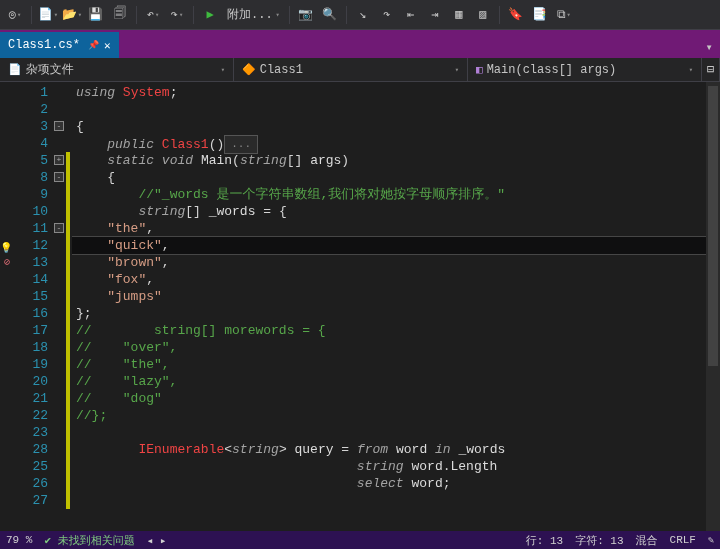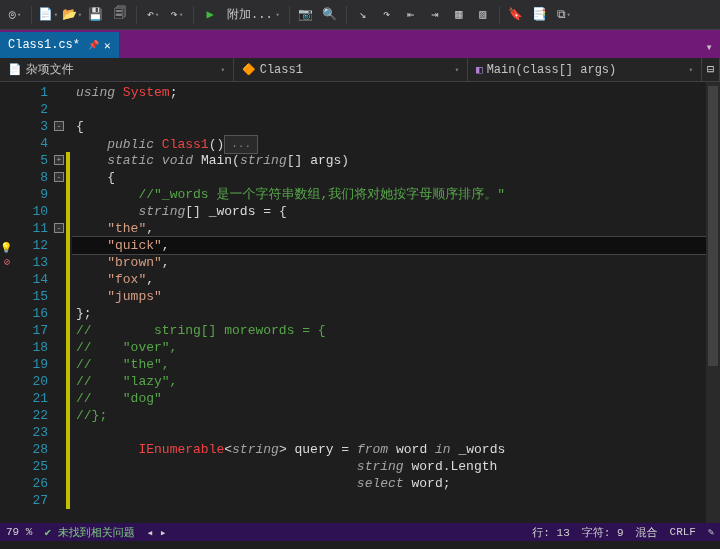--- a/index.html
+++ b/index.html
@@ -177,21 +177,21 @@
 }
 .sb-thumb {
   position: absolute;
   left: 2px; right: 2px;
   top: 4px; height: 280px;
   background: #424242;
 }
 
 .statusbar {
   position: absolute;
-  bottom: 8px; left: 0; right: 0;
+  bottom: 0; left: 0; right: 0;
   height: 18px;
   background: #3c1361;
   background: #1a0a33;
   color: #d0d0d0;
   font-size: 11px;
   display: flex;
   align-items: center;
   padding: 0 6px;
   gap: 12px;
   margin-top: 28px;
@@ -358,17 +358,17 @@
 <div class="scrollbar-v">
   <div class="sb-thumb"></div>
 </div>
 
 <div class="statusbar">
   <span>79 %</span>
   <span class="sb-ok">✔ <span>未找到相关问题</span></span>
   <span>◂ ▸</span>
   <span class="sb-spacer"></span>
   <span>行: 13</span>
-  <span>字符: 9</span>
+  <span>字符: 13</span>
   <span>混合</span>
   <span>CRLF</span>
   <span class="sb-pencil">✎</span>
 </div>
 
 </body></html>

